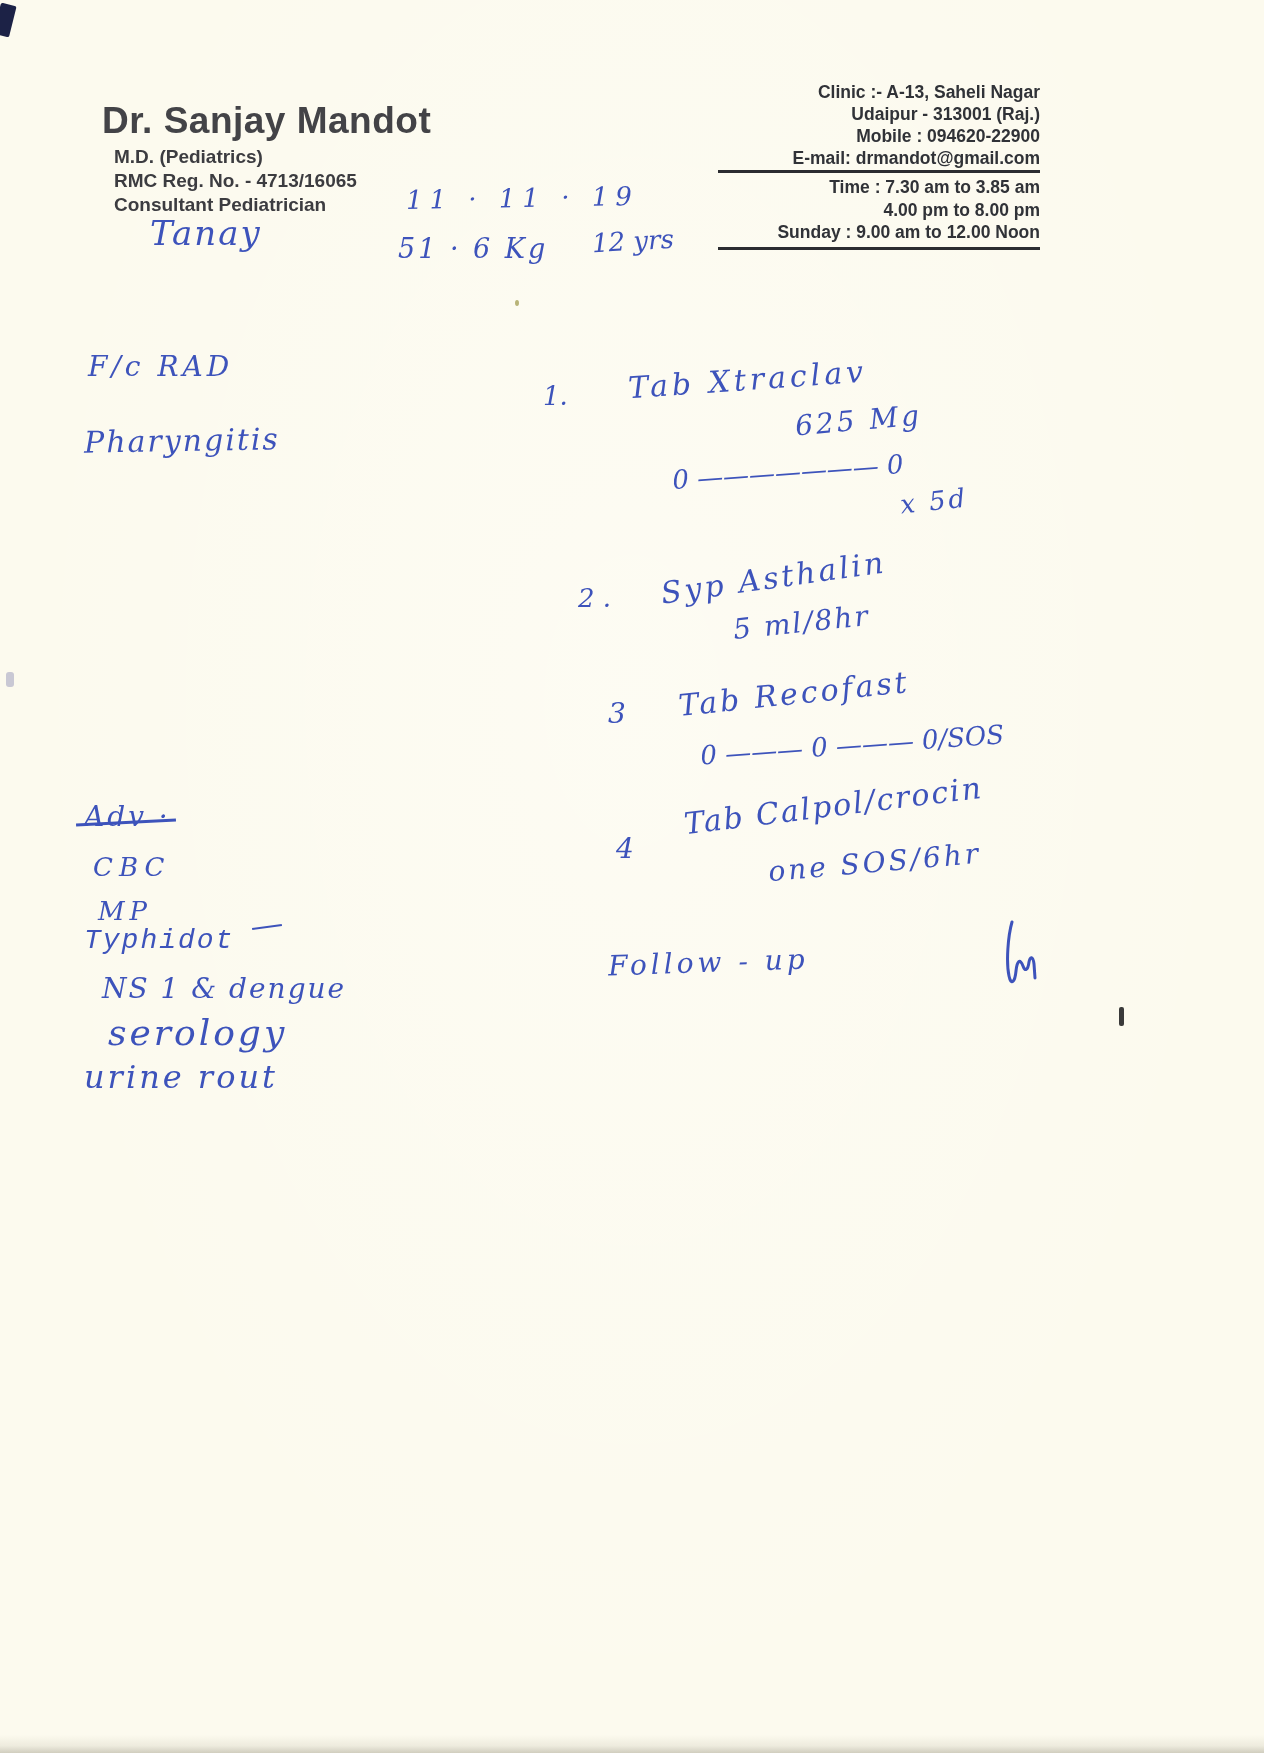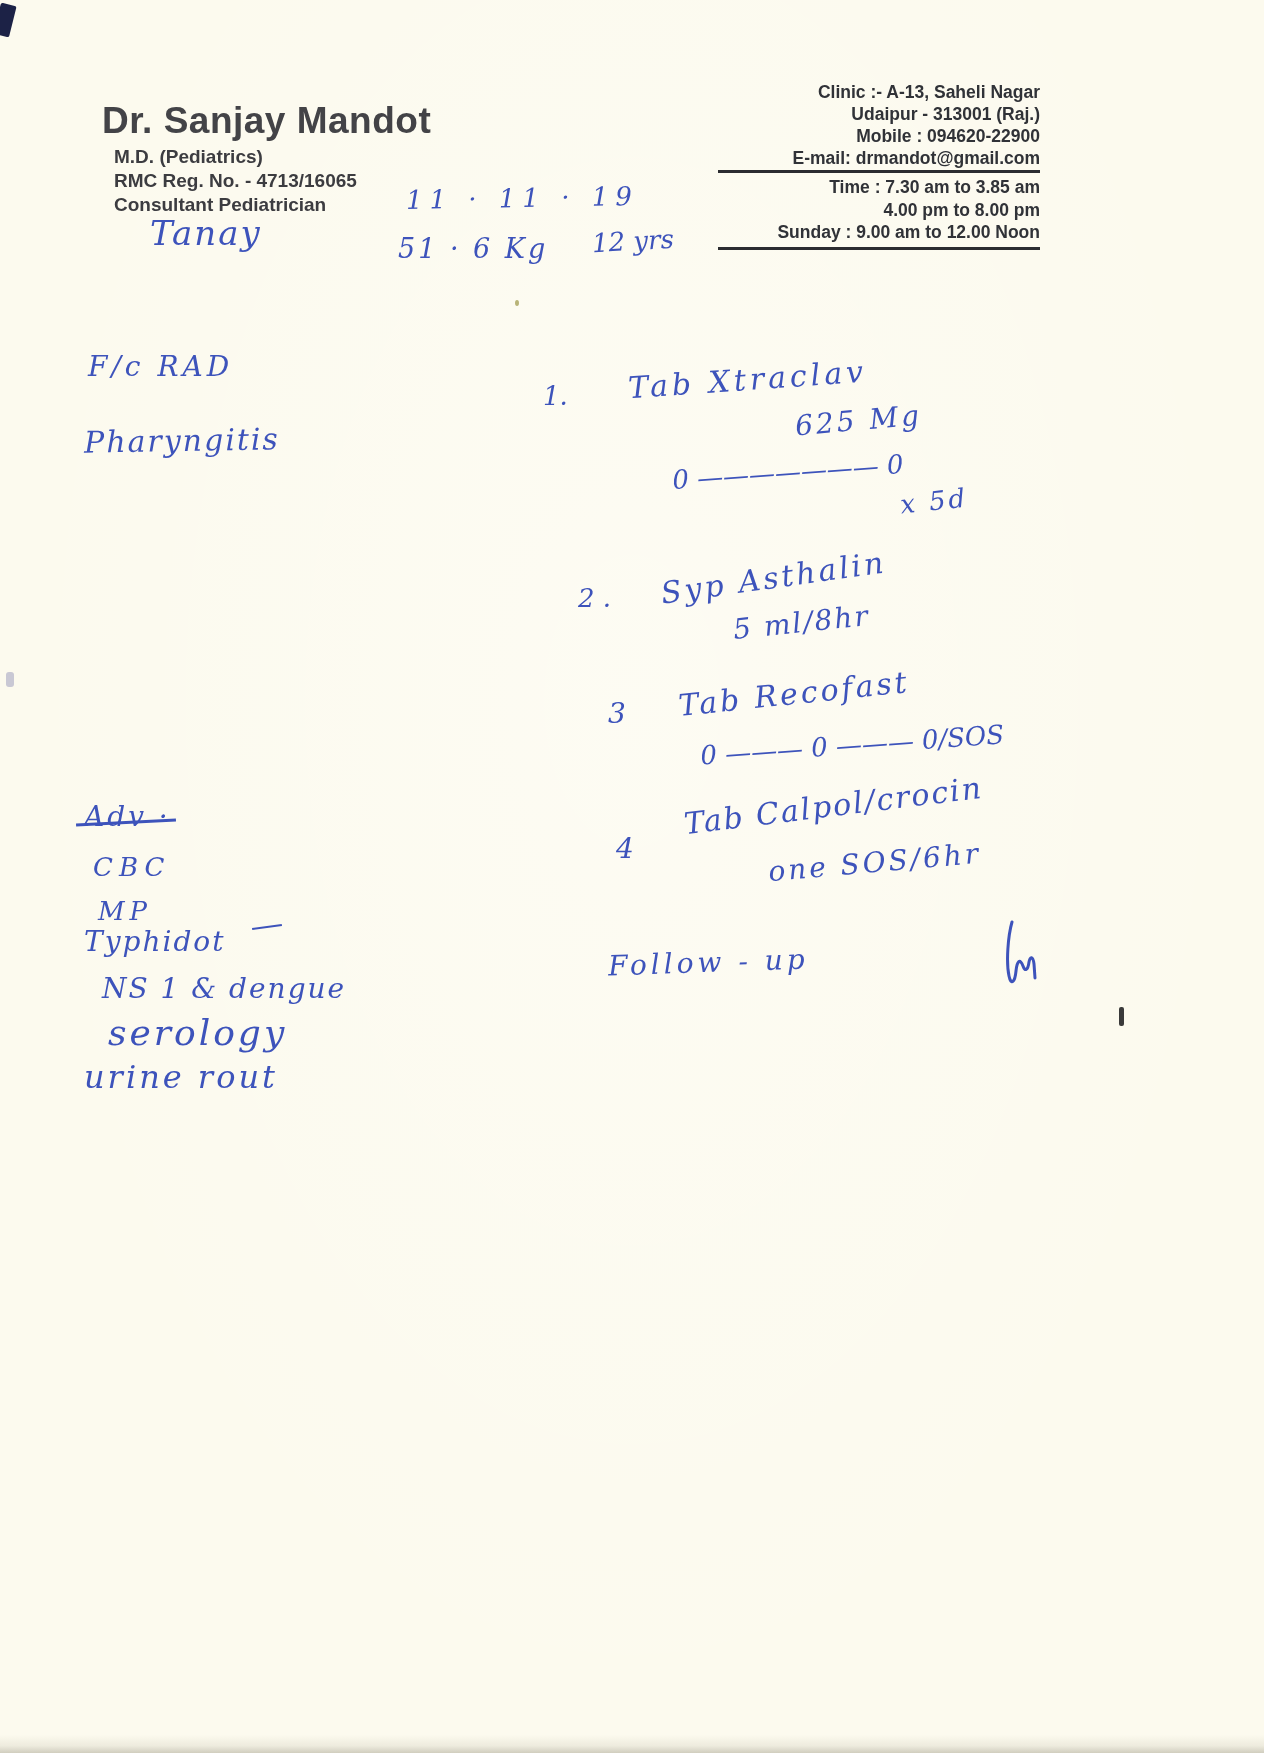--- a/index.html
+++ b/index.html
@@ -101,21 +101,21 @@
   <div class="abs hand" style="left:700px; top:730px; font-size:26px; transform:rotate(-4deg);">0 ——— 0 ——— 0/SOS</div>
 
   <div class="abs hand" style="left:616px; top:832px; font-size:28px;">4</div>
   <div class="abs hand" style="left:683px; top:788px; font-size:30px; letter-spacing:2px; transform:rotate(-7deg);">Tab Calpol/crocin</div>
   <div class="abs hand" style="left:768px; top:846px; font-size:28px; letter-spacing:3px; transform:rotate(-5deg);">one SOS/6hr</div>
 
   <div class="abs hand" style="left:84px; top:800px; font-size:28px; letter-spacing:3px;">Adv ·</div>
   <div class="ink-line" style="left:76px; top:821px; width:100px; height:2.5px; transform:rotate(-3deg);"></div>
   <div class="abs hand" style="left:93px; top:852px; font-size:26px; letter-spacing:6px;">CBC</div>
   <div class="abs hand" style="left:98px; top:896px; font-size:26px; letter-spacing:5px;">MP</div>
-  <div class="abs hand" style="left:84px; top:925px; font-size:28px; letter-spacing:2px;">Typhidot</div>
+  <div class="abs hand" style="left:84px; top:925px; font-size:28px; letter-spacing:2px;font-family:Liberation Mono, monospace;">Typhidot</div>
   <div class="ink-line" style="left:252px; top:926px; width:30px; height:2px; transform:rotate(-8deg);"></div>
   <div class="abs hand" style="left:78px; top:972px; font-size:28px; letter-spacing:2px;margin-left:24px;">NS 1 &amp; dengue</div>
   <div class="abs hand" style="left:108px; top:1012px; font-size:36px; letter-spacing:3px;">serology</div>
   <div class="abs hand" style="left:84px; top:1058px; font-size:32px; letter-spacing:3px;">urine rout</div>
 
   <div class="abs hand" style="left:608px; top:946px; font-size:28px; letter-spacing:4px; transform:rotate(-2deg);">Follow - up</div>
   <div class="abs sig" style="left:985px; top:918px;">
     <svg width="58" height="74" viewBox="0 0 58 74">
       <path d="M27 4 C 23 18, 21 44, 24 58 C 26 68, 30 64, 31 53
                C 32 43, 35 40, 38 48 C 40 54, 43 52, 44 44

